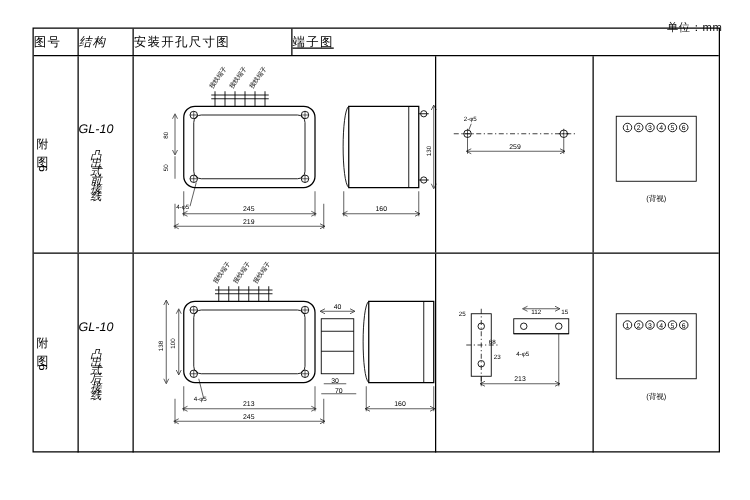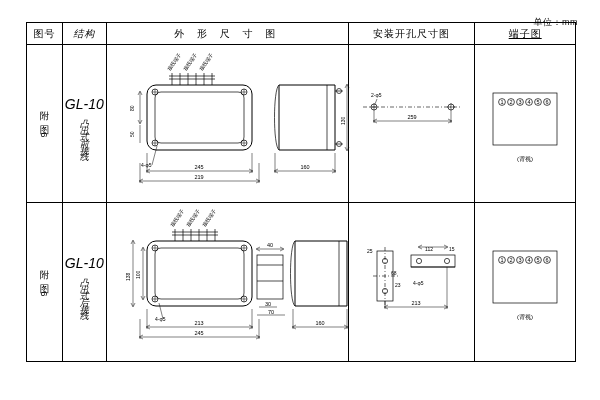--- a/index.html
+++ b/index.html
@@ -47,21 +47,20 @@
   .row-body.last {
     border-bottom: none;
     height: 159px;
   }
   .cell {
     box-sizing: border-box;
     border-right: 1px solid #000;
     position: relative;
     display: flex;
     align-items: center;
-    justify-content: center;
     font-size: 9px;
   }
   .cell.last {
     border-right: none;
     text-decoration: underline;
   }
   .c1 { width: 36px; }
   .c2 { width: 44px; font-style: italic; }
   .c3 { width: 243px; }
   .c4 { width: 127px; }
@@ -77,21 +76,21 @@
     font-size: 9.5px;
     line-height: 12px;
     text-align: center;
     letter-spacing: 0;
   }
   .modeltxt {
     font-size: 9px;
     line-height: 12px;
     text-align: center;
   }
-  .modeltxt .mdl { font-size: 14px; }
+  .modeltxt .mdl { font-size: 10px; }
 
   
   .draw {
     position: absolute;
     left: 0; top: 0; right: 0; bottom: 0;
   }
   svg { display: block; }
   .ln { stroke: #000; stroke-width: 0.7; fill: none; }
   .ln2 { stroke: #000; stroke-width: 1; fill: none; }
   .dash { stroke: #000; stroke-width: 0.6; fill: none; stroke-dasharray: 4 2 1 2; }
@@ -106,23 +105,20 @@
 <div class="unit-note">单位：mm</div>
 
 <div class="table">
 
   <div class="row row-head">
     <div class="cell c1">
       <span class="head-txt">图号</span>
     </div>
     <div class="cell c2">
       <span class="head-txt">结构</span>
-    </div>
-    <div class="cell c3">
-      <span class="head-txt wide">外 形 尺 寸 图</span>
     </div>
     <div class="cell c4">
       <span class="head-txt">安装开孔尺寸图</span>
     </div>
     <div class="cell c5 last">
       <span class="head-txt">端子图</span>
     </div>
   </div>
 
   <div class="row row-body">

